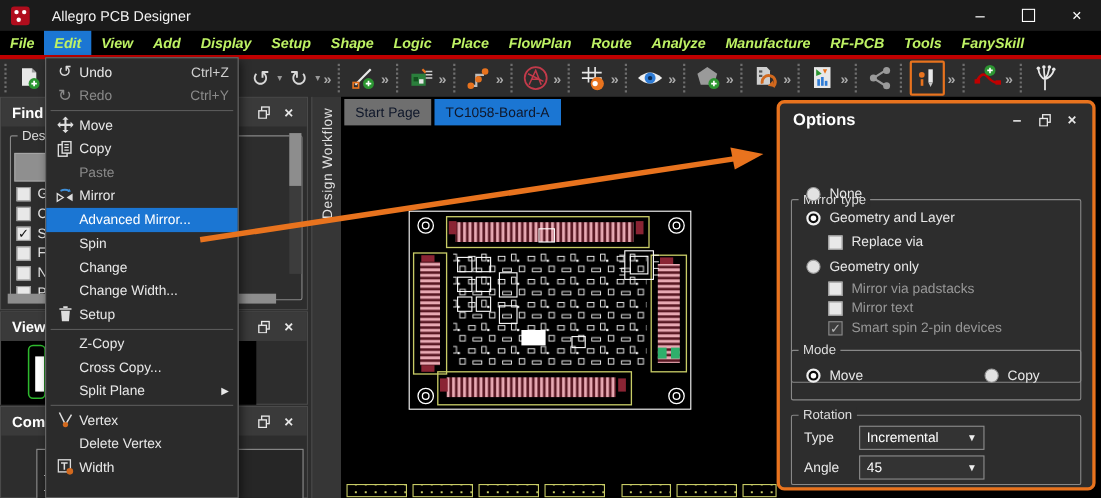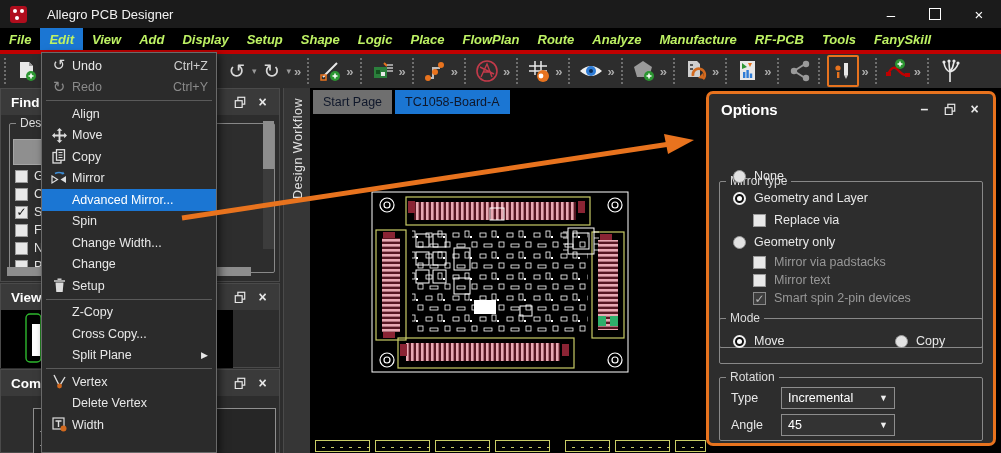--- a/index.html
+++ b/index.html
@@ -479,40 +479,40 @@
     </div>
     <div class="mrow disabled">
       <span class="mic">
           <span class="uglyph">↻</span>
         </span>
       <span class="mlabel">Redo</span>
         <span class="msc">Ctrl+Y</span>
     </div>
     <div class="msep"></div>
     <div class="mrow">
-      <span class="mic"></span>
-        <span class="mlabel">Align</span>
-    </div>
-    <div class="mrow">
       <span class="mic">
         <svg width="15" height="15" viewBox="0 0 16 16">
             <path d="M8 0 L11 3 H9 V7 H13 V5 L16 8 L13 11 V9 H9 V13 H11 L8 16 L5 13 H7 V9 H3 V11 L0 8 L3 5 V7 H7 V3 H5 Z" fill="#ddd"></path>
           </svg>
       </span>
       <span class="mlabel">Move</span>
     </div>
     <div class="mrow">
       <span class="mic">
         <svg width="14" height="15" viewBox="0 0 14 15">
             <rect x="1" y="3.5" width="8" height="10.5" fill="none" stroke="#ddd" stroke-width="1.3"></rect>
             <rect x="4.5" y="0.7" width="8" height="10.5" fill="#2b2b2b" stroke="#ddd" stroke-width="1.3"></rect>
             <path d="M6.5 3.5 h4 M6.5 6 h4 M6.5 8.5 h4" stroke="#ddd" stroke-width="1"></path>
           </svg>
       </span>
       <span class="mlabel">Copy</span>
+    </div>
+    <div class="mrow disabled">
+      <span class="mic"></span>
+        <span class="mlabel">Paste</span>
     </div>
     <div class="mrow">
       <span class="mic">
         <svg width="16" height="14" viewBox="0 0 16 14">
             <path d="M1 5 L6.5 8.5 L1 12 Z" fill="none" stroke="#ddd" stroke-width="1.2"></path>
             <path d="M15 5 L9.5 8.5 L15 12 Z" fill="#ddd"></path>
             <path d="M4 2.5 Q8 0.5 12 2.5" stroke="#3f8fd8" stroke-width="1.6" fill="none"></path>
             <path d="M12 0.5 L13.5 3 L10.5 3.6 Z" fill="#3f8fd8"></path>
           </svg>
       </span>
@@ -521,25 +521,25 @@
     <div class="mrow hl">
       <span class="mic"></span>
         <span class="mlabel">Advanced Mirror...</span>
     </div>
     <div class="mrow">
       <span class="mic"></span>
         <span class="mlabel">Spin</span>
     </div>
     <div class="mrow">
       <span class="mic"></span>
+        <span class="mlabel">Change</span>
+    </div>
+    <div class="mrow">
+      <span class="mic"></span>
         <span class="mlabel">Change Width...</span>
-    </div>
-    <div class="mrow">
-      <span class="mic"></span>
-        <span class="mlabel">Change</span>
     </div>
     <div class="mrow">
       <span class="mic">
         <svg width="13" height="15" viewBox="0 0 13 15">
             <path d="M1 3 h11" stroke="#ddd" stroke-width="1.4"></path>
             <path d="M4.5 1.2 h4" stroke="#ddd" stroke-width="1.4"></path>
             <path d="M2.5 4.5 h8 l-0.8 9.5 h-6.4 z" fill="#ddd"></path>
           </svg>
       </span>
       <span class="mlabel">Setup</span>

